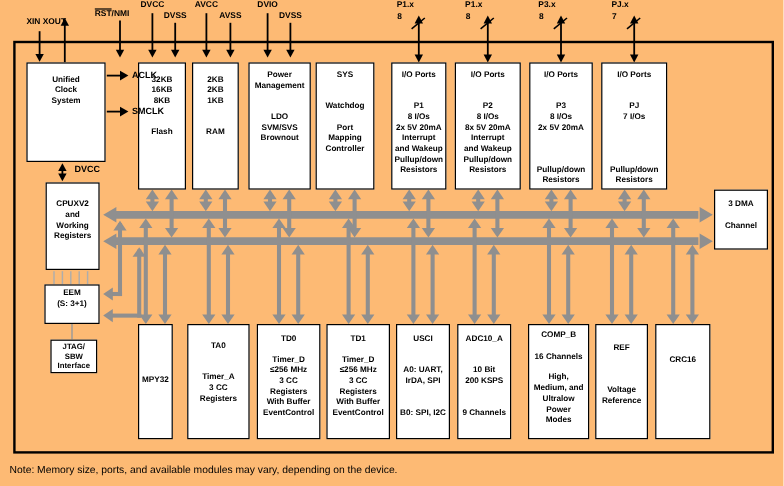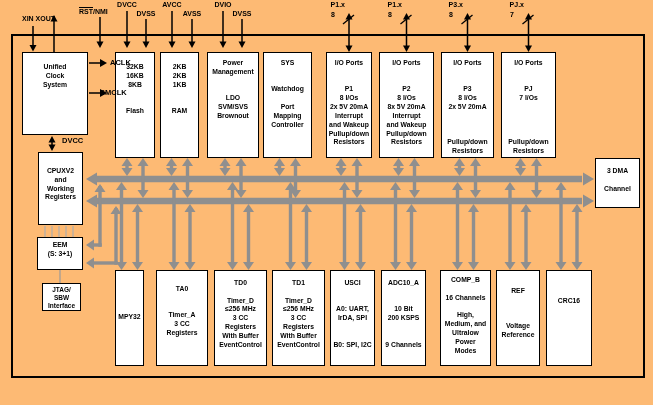--- a/index.html
+++ b/index.html
@@ -345,16 +345,17 @@
   <div class="plabel rt" style="left:319px;top:1px;width:26px">P1.x</div>
   <div class="plabel rt" style="left:325px;top:11px;width:10px">8</div>
   <div class="plabel rt" style="left:376px;top:1px;width:26px">P1.x</div>
   <div class="plabel rt" style="left:382px;top:11px;width:10px">8</div>
   <div class="plabel rt" style="left:437px;top:1px;width:26px">P3.x</div>
   <div class="plabel rt" style="left:443px;top:11px;width:10px">8</div>
   <div class="plabel rt" style="left:498px;top:1px;width:26px">PJ.x</div>
   <div class="plabel rt" style="left:504px;top:11px;width:10px">7</div>
 
   <div class="clk" style="left:110px;top:58px">ACLK</div>
-  <div class="clk" style="left:100px;top:88px">SMCLK</div>
+  <div class="clk" style="left:110px;top:88px">SMCLK</div>
   <div class="clk" style="left:62px;top:136px">DVCC</div>
 
+  <div class="note">Note: Memory size, ports, and available modules may vary, depending on the device.</div>
 </div>
 
 </body></html>

